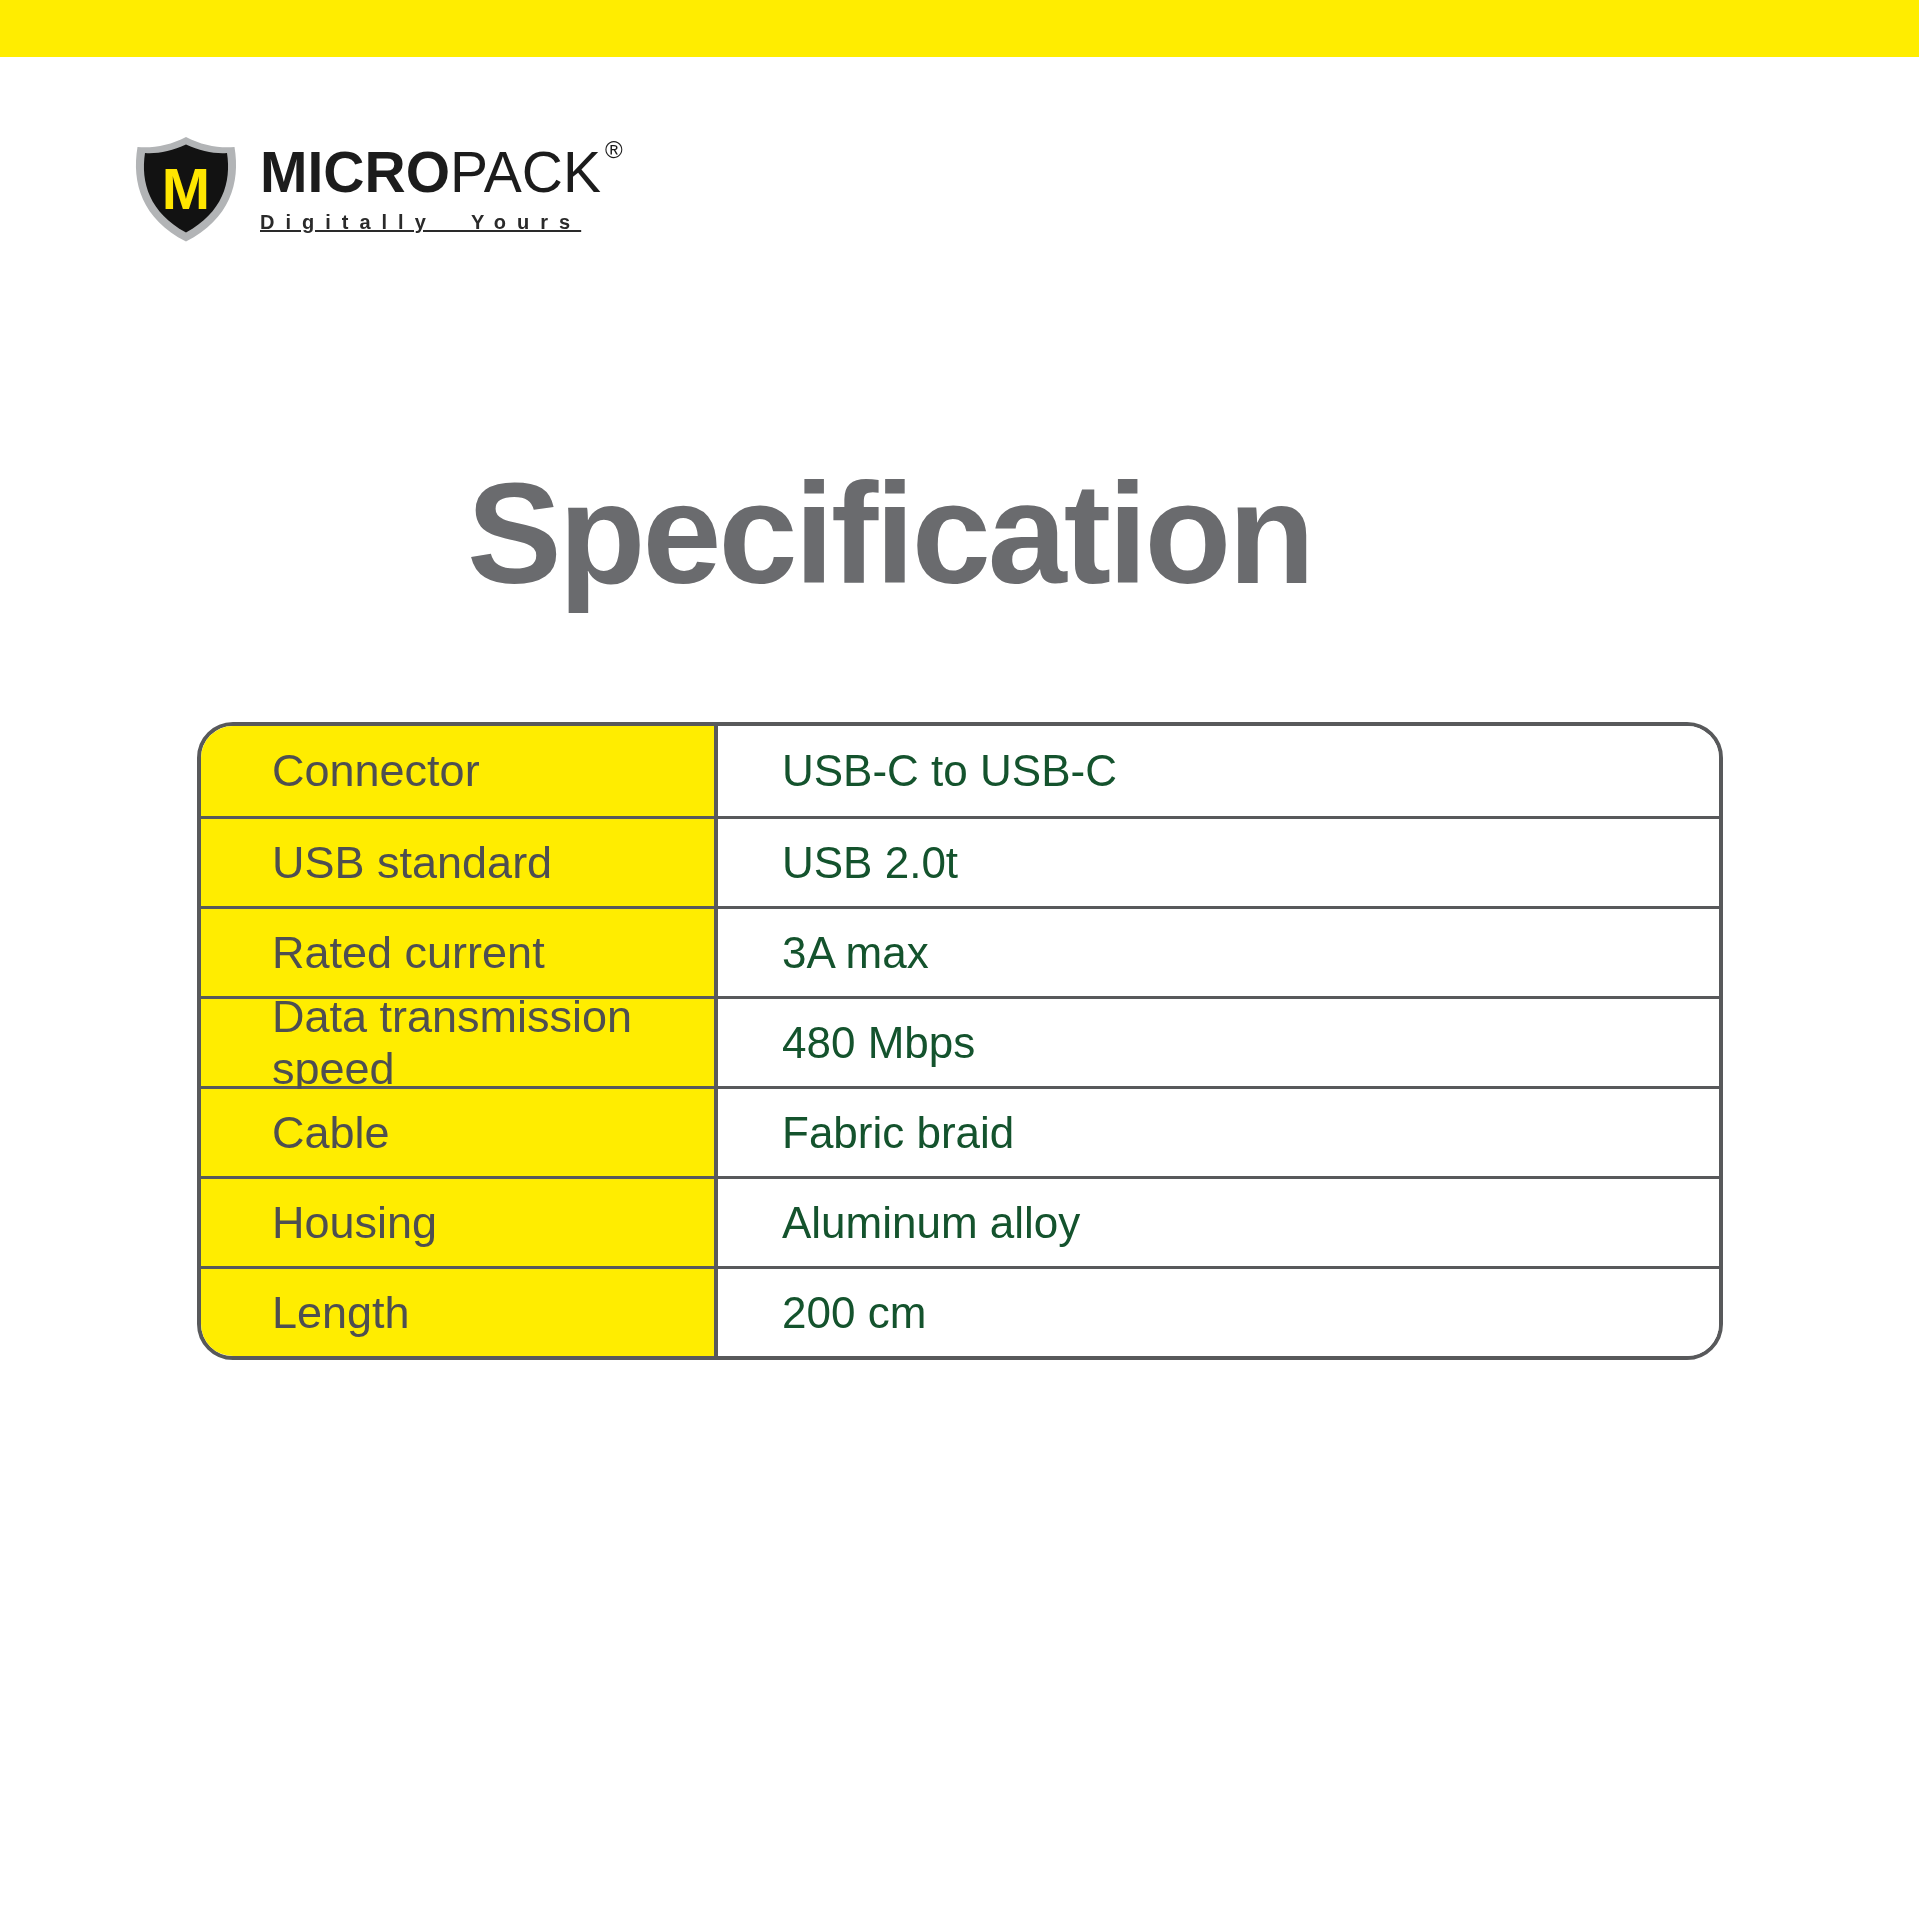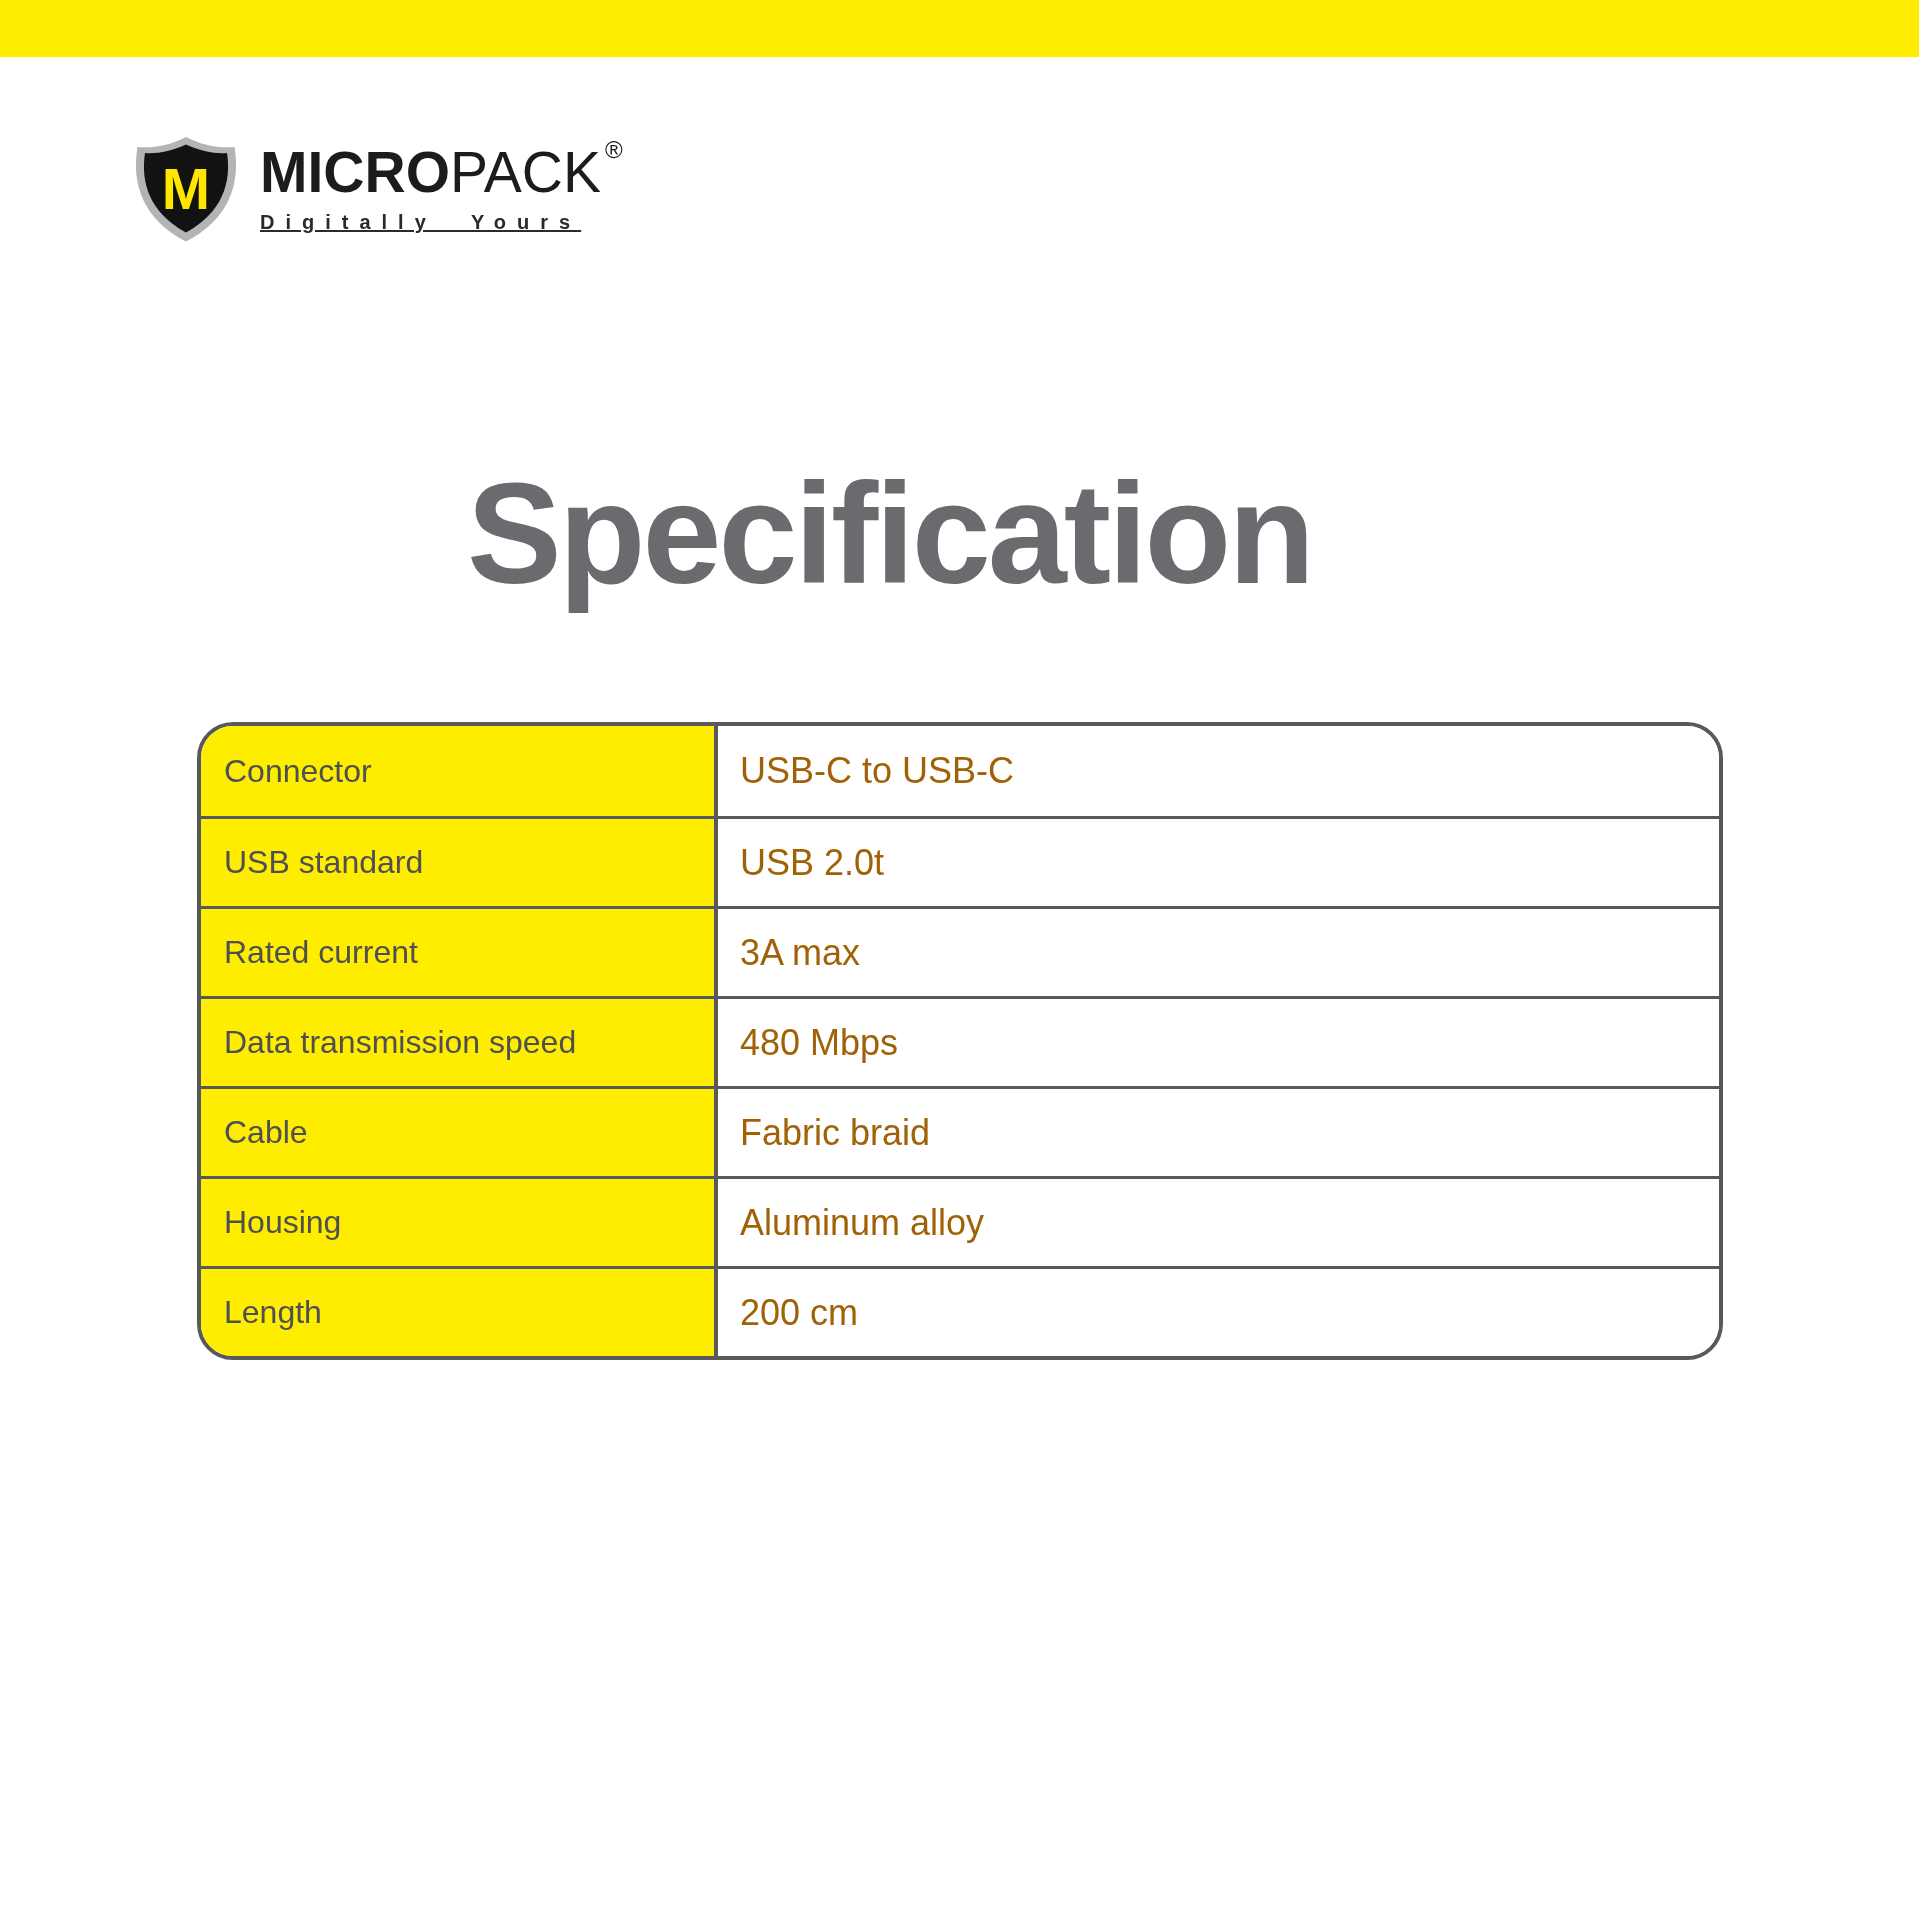--- a/index.html
+++ b/index.html
@@ -58,31 +58,31 @@
   .spec-row {
     display: flex;
     height: 90px;
   }
   .spec-row + .spec-row { border-top: 3px solid var(--line-gray, #58595B); }
   .cell-label {
     width: 517px; flex: 0 0 517px;
     background: var(--brand-yellow, #FFED00);
     border-right: 4px solid var(--line-gray, #58595B);
     display: flex; align-items: center;
-    padding-left: 23px;
-    font-size: 32px; font-weight: 400;
+    padding-left: 71px;
+    font-size: 45px; font-weight: 400;
     color: #4E4F51;
   }
   .cell-value {
     flex: 1;
     background: #ffffff;
     display: flex; align-items: center;
-    padding-left: 22px;
-    font-size: 36px; font-weight: 400;
-    color: #a16207;
+    padding-left: 64px;
+    font-size: 44px; font-weight: 400;
+    color: #14532d;
   }
 </style>
 </head>
 <body>
 
 <div class="top-bar"></div>
 
 <div class="logo">
   <svg class="shield" viewBox="0 0 120 112" aria-hidden="true">
     <path d="M60,4 C44,12.5 26,15.5 11.5,14 C5.5,50 16,86 60,108.5 C104,86 114.5,50 108.5,14 C94,15.5 76,12.5 60,4 Z" fill="#B2B4B6"></path>

